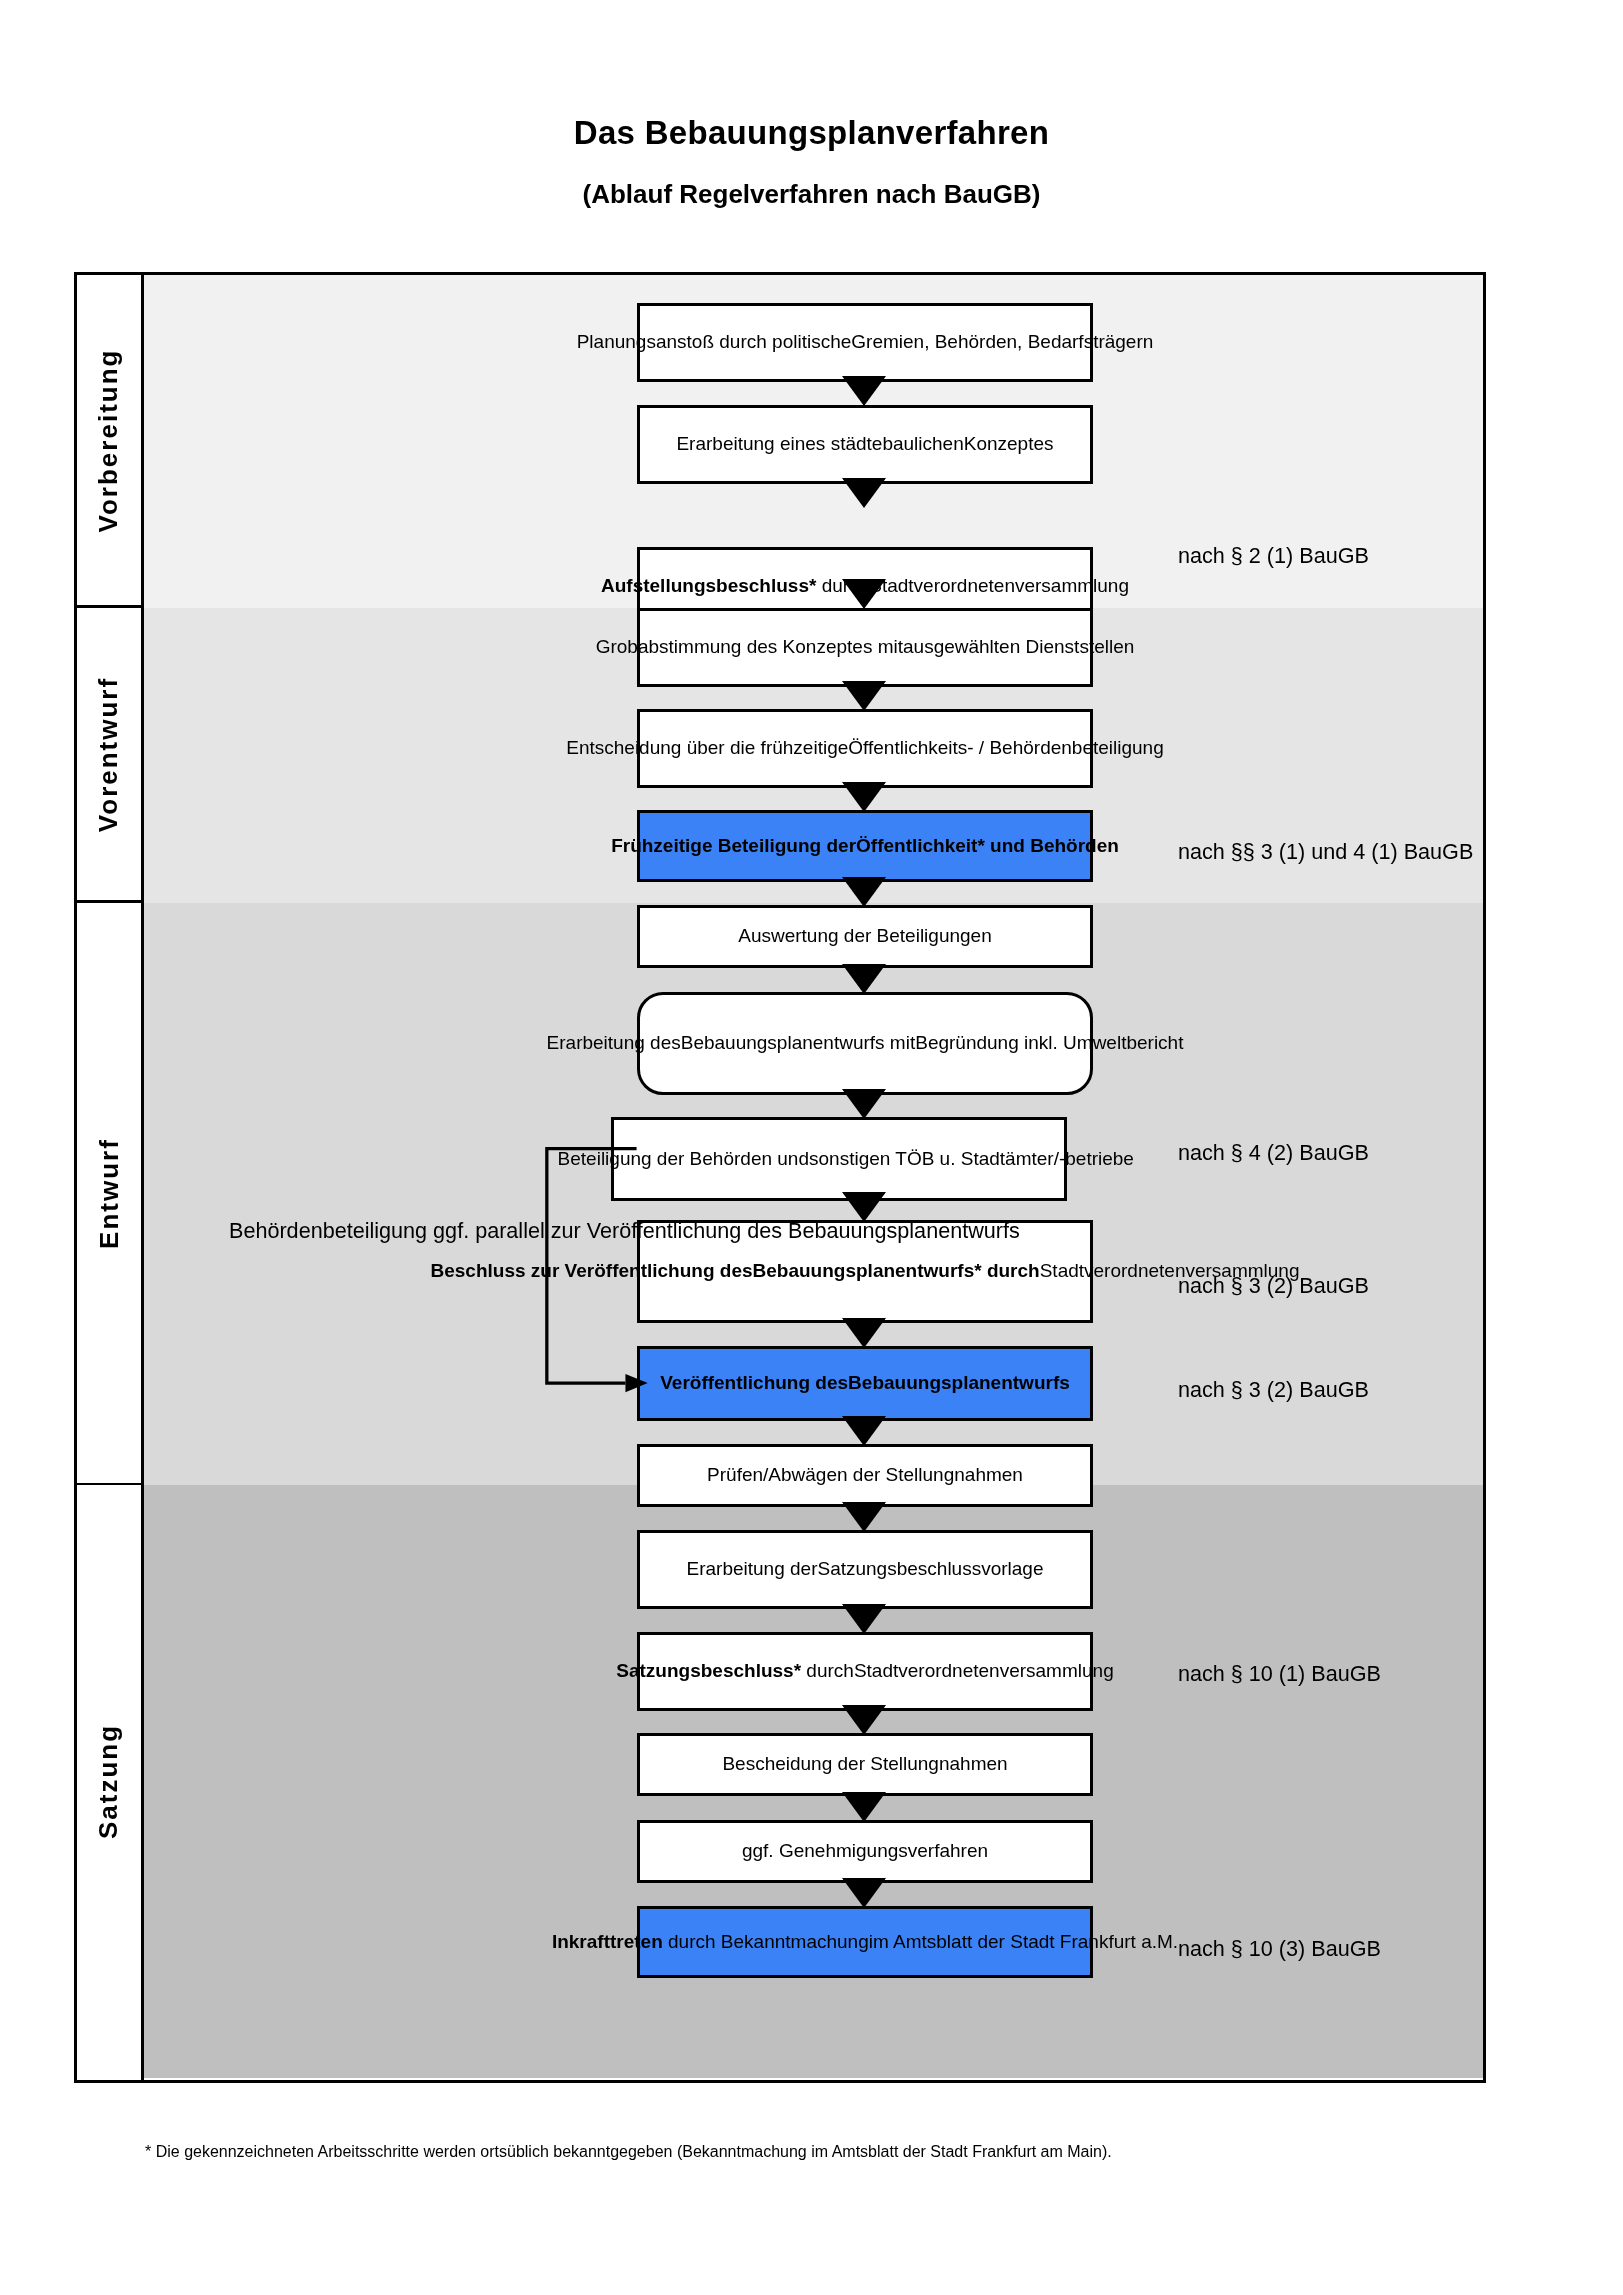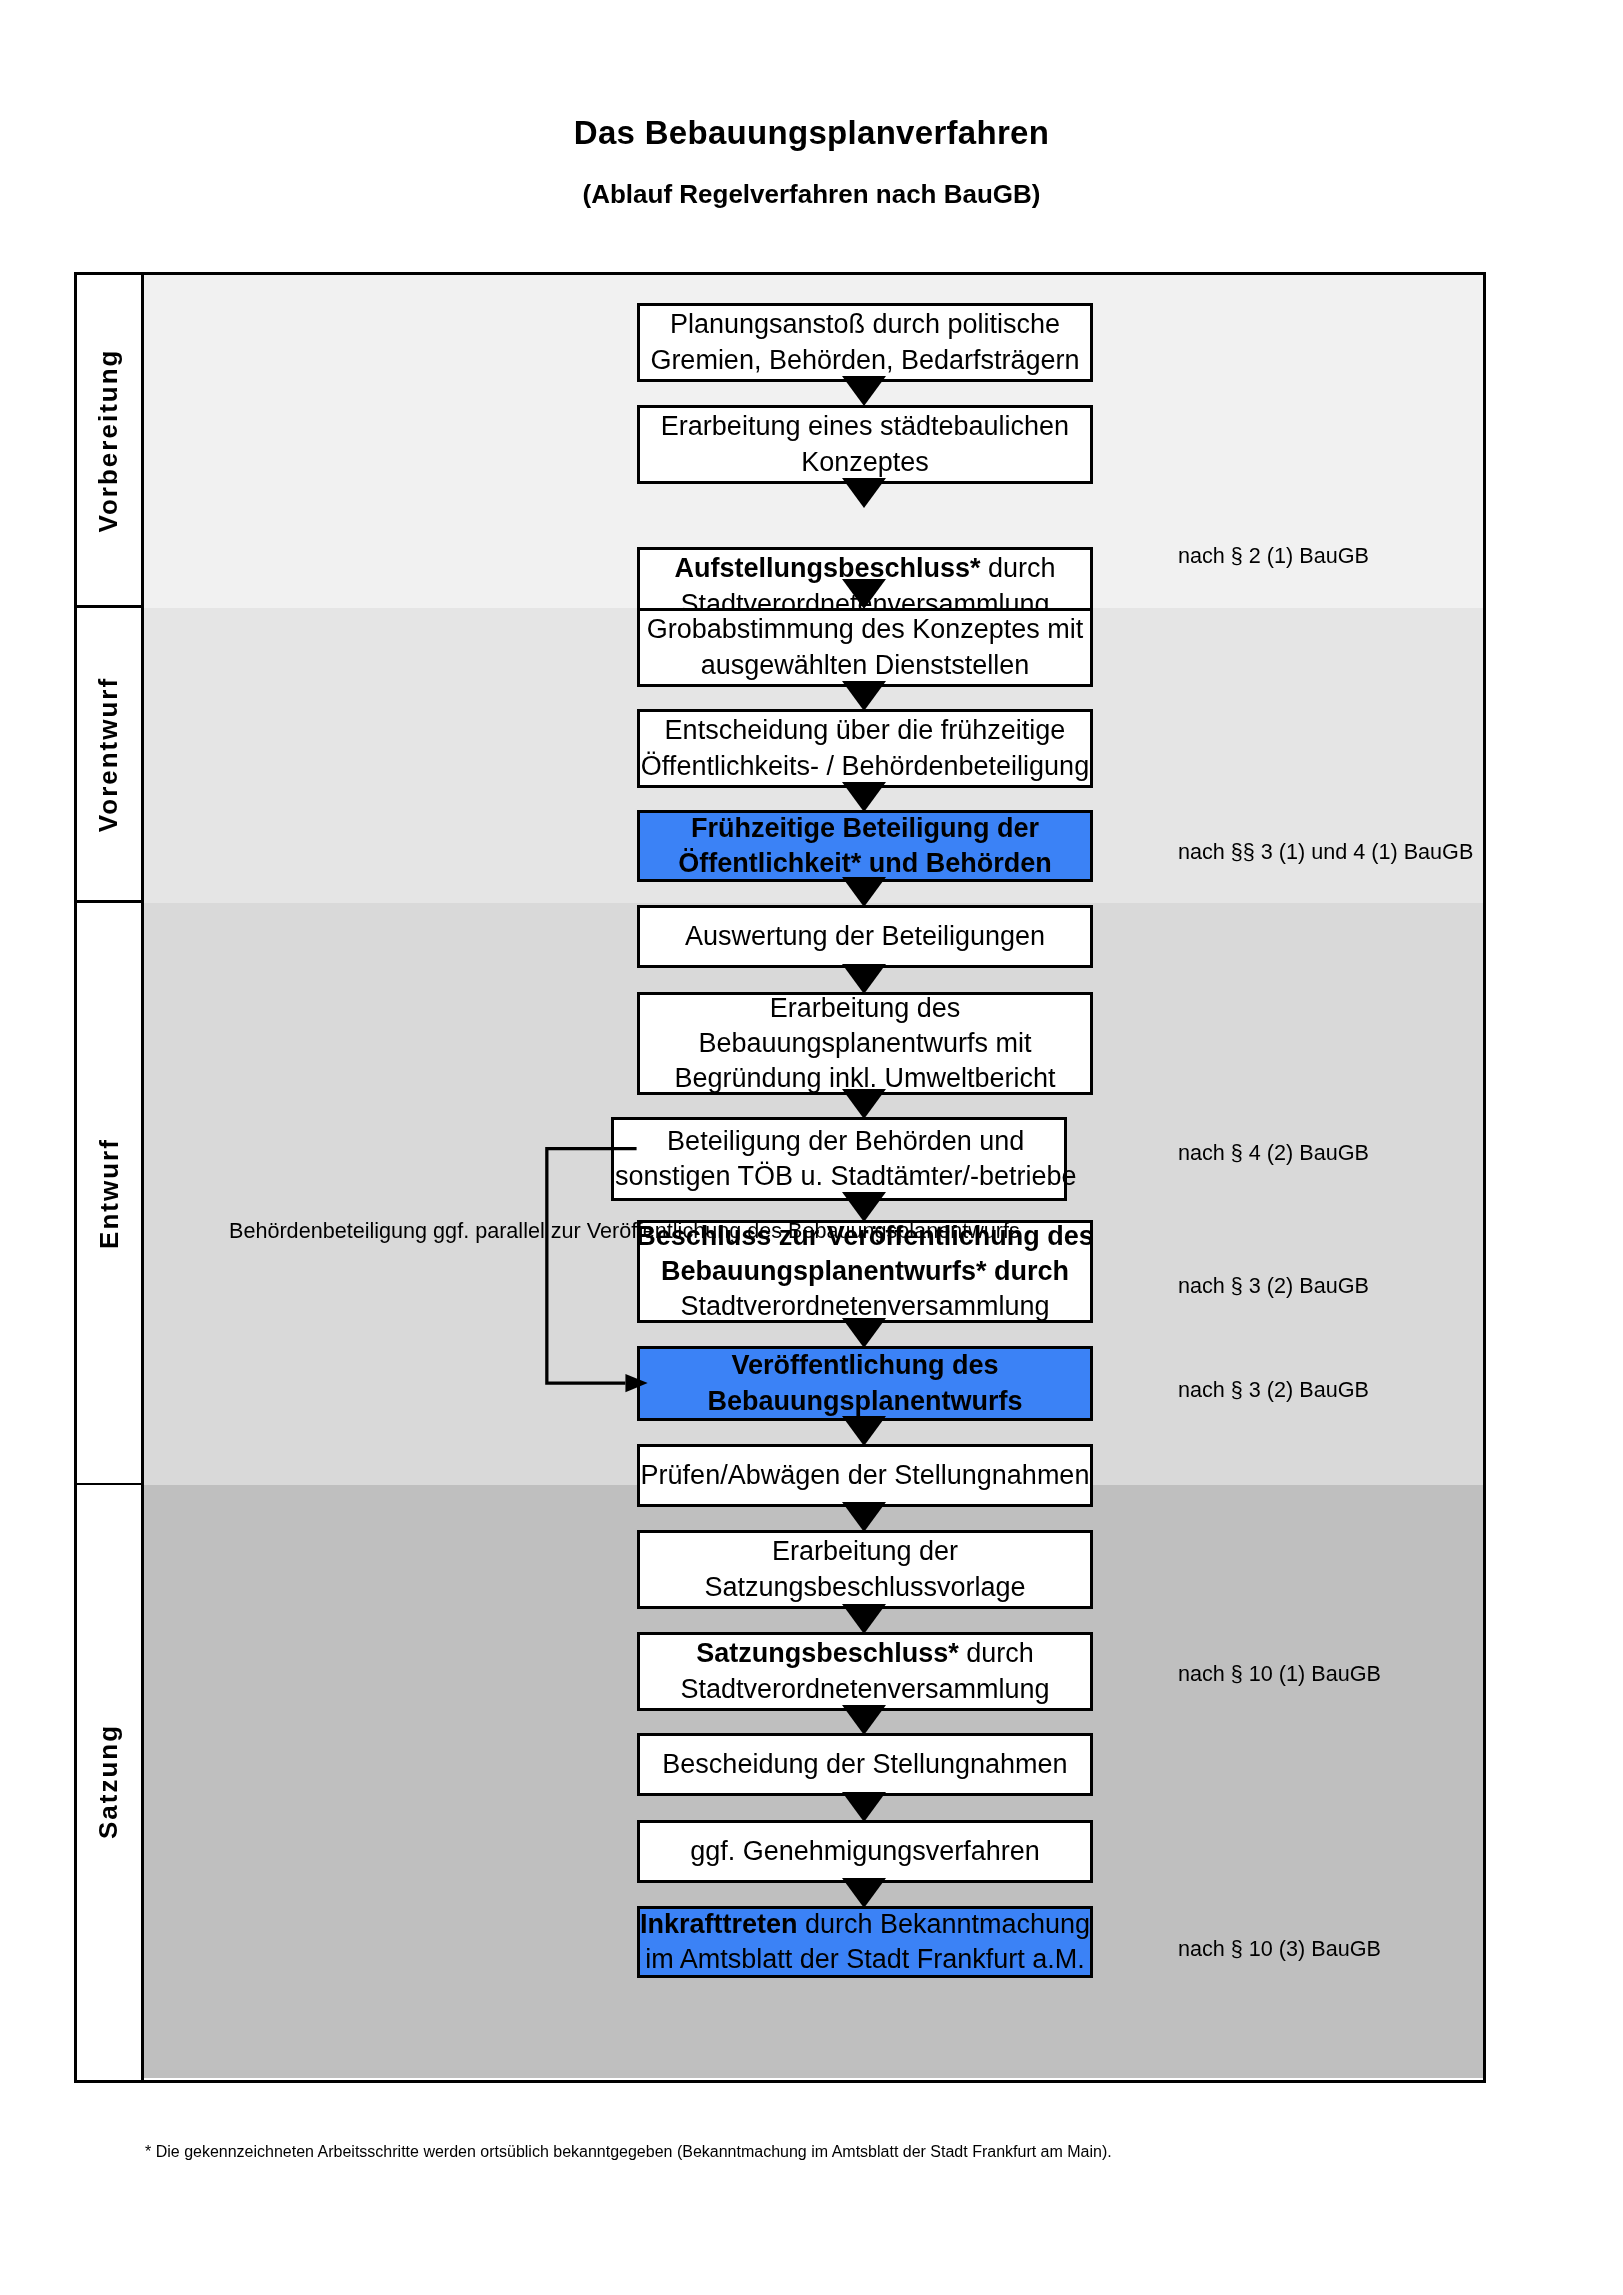--- a/index.html
+++ b/index.html
@@ -103,25 +103,25 @@
     bottom: 0;
     z-index: 2;
   }
 
   .node {
     position: absolute;
     box-sizing: border-box;
     border: 3.3px solid #000000;
     background: #ffffff;
     display: flex;
-    flex-direction: column;
+    flex-direction: row;
     align-items: center;
     justify-content: center;
     text-align: center;
-    font-size: 27px;
+    font-size: 19px;
     line-height: 1.30;
     padding: 2.6px 6.5px;
   }
   .node.blue { background: #3b82f6; }
   .node .ln { display: block; white-space: nowrap; }
   .node .b { font-weight: bold; }
 
   
   .arrow-down {
     position: absolute;
@@ -232,21 +232,21 @@
     </div>
     <div class="arrow-down" style="left:698px;top:602px;"></div>
 
     <div class="legal-ref" style="left:1034px;top:564px;">nach §§ 3 (1) und 4 (1) BauGB</div>
 
     <div class="node" style="left:493px;top:630px;width:456px;height:63px;">
       <span class="ln">Auswertung der Beteiligungen</span>
     </div>
     <div class="arrow-down" style="left:698px;top:689px;"></div>
 
-    <div class="node" style="left:493px;top:717px;width:456px;height:103px;">
+    <div class="node" style="left:493px;top:717px;width:456px;height:103px;border-radius:26px;">
       <span class="ln">Erarbeitung des</span>
       <span class="ln">Bebauungsplanentwurfs mit</span>
       <span class="ln">Begründung inkl. Umweltbericht</span>
     </div>
     <div class="arrow-down" style="left:698px;top:814px;"></div>
 
     <div class="node" style="left:467px;top:842px;width:456px;height:84px;padding-left:20px;">
       <span class="ln">Beteiligung der Behörden und</span>
       <span class="ln">sonstigen TÖB u. Stadtämter/-betriebe</span>
     </div>

